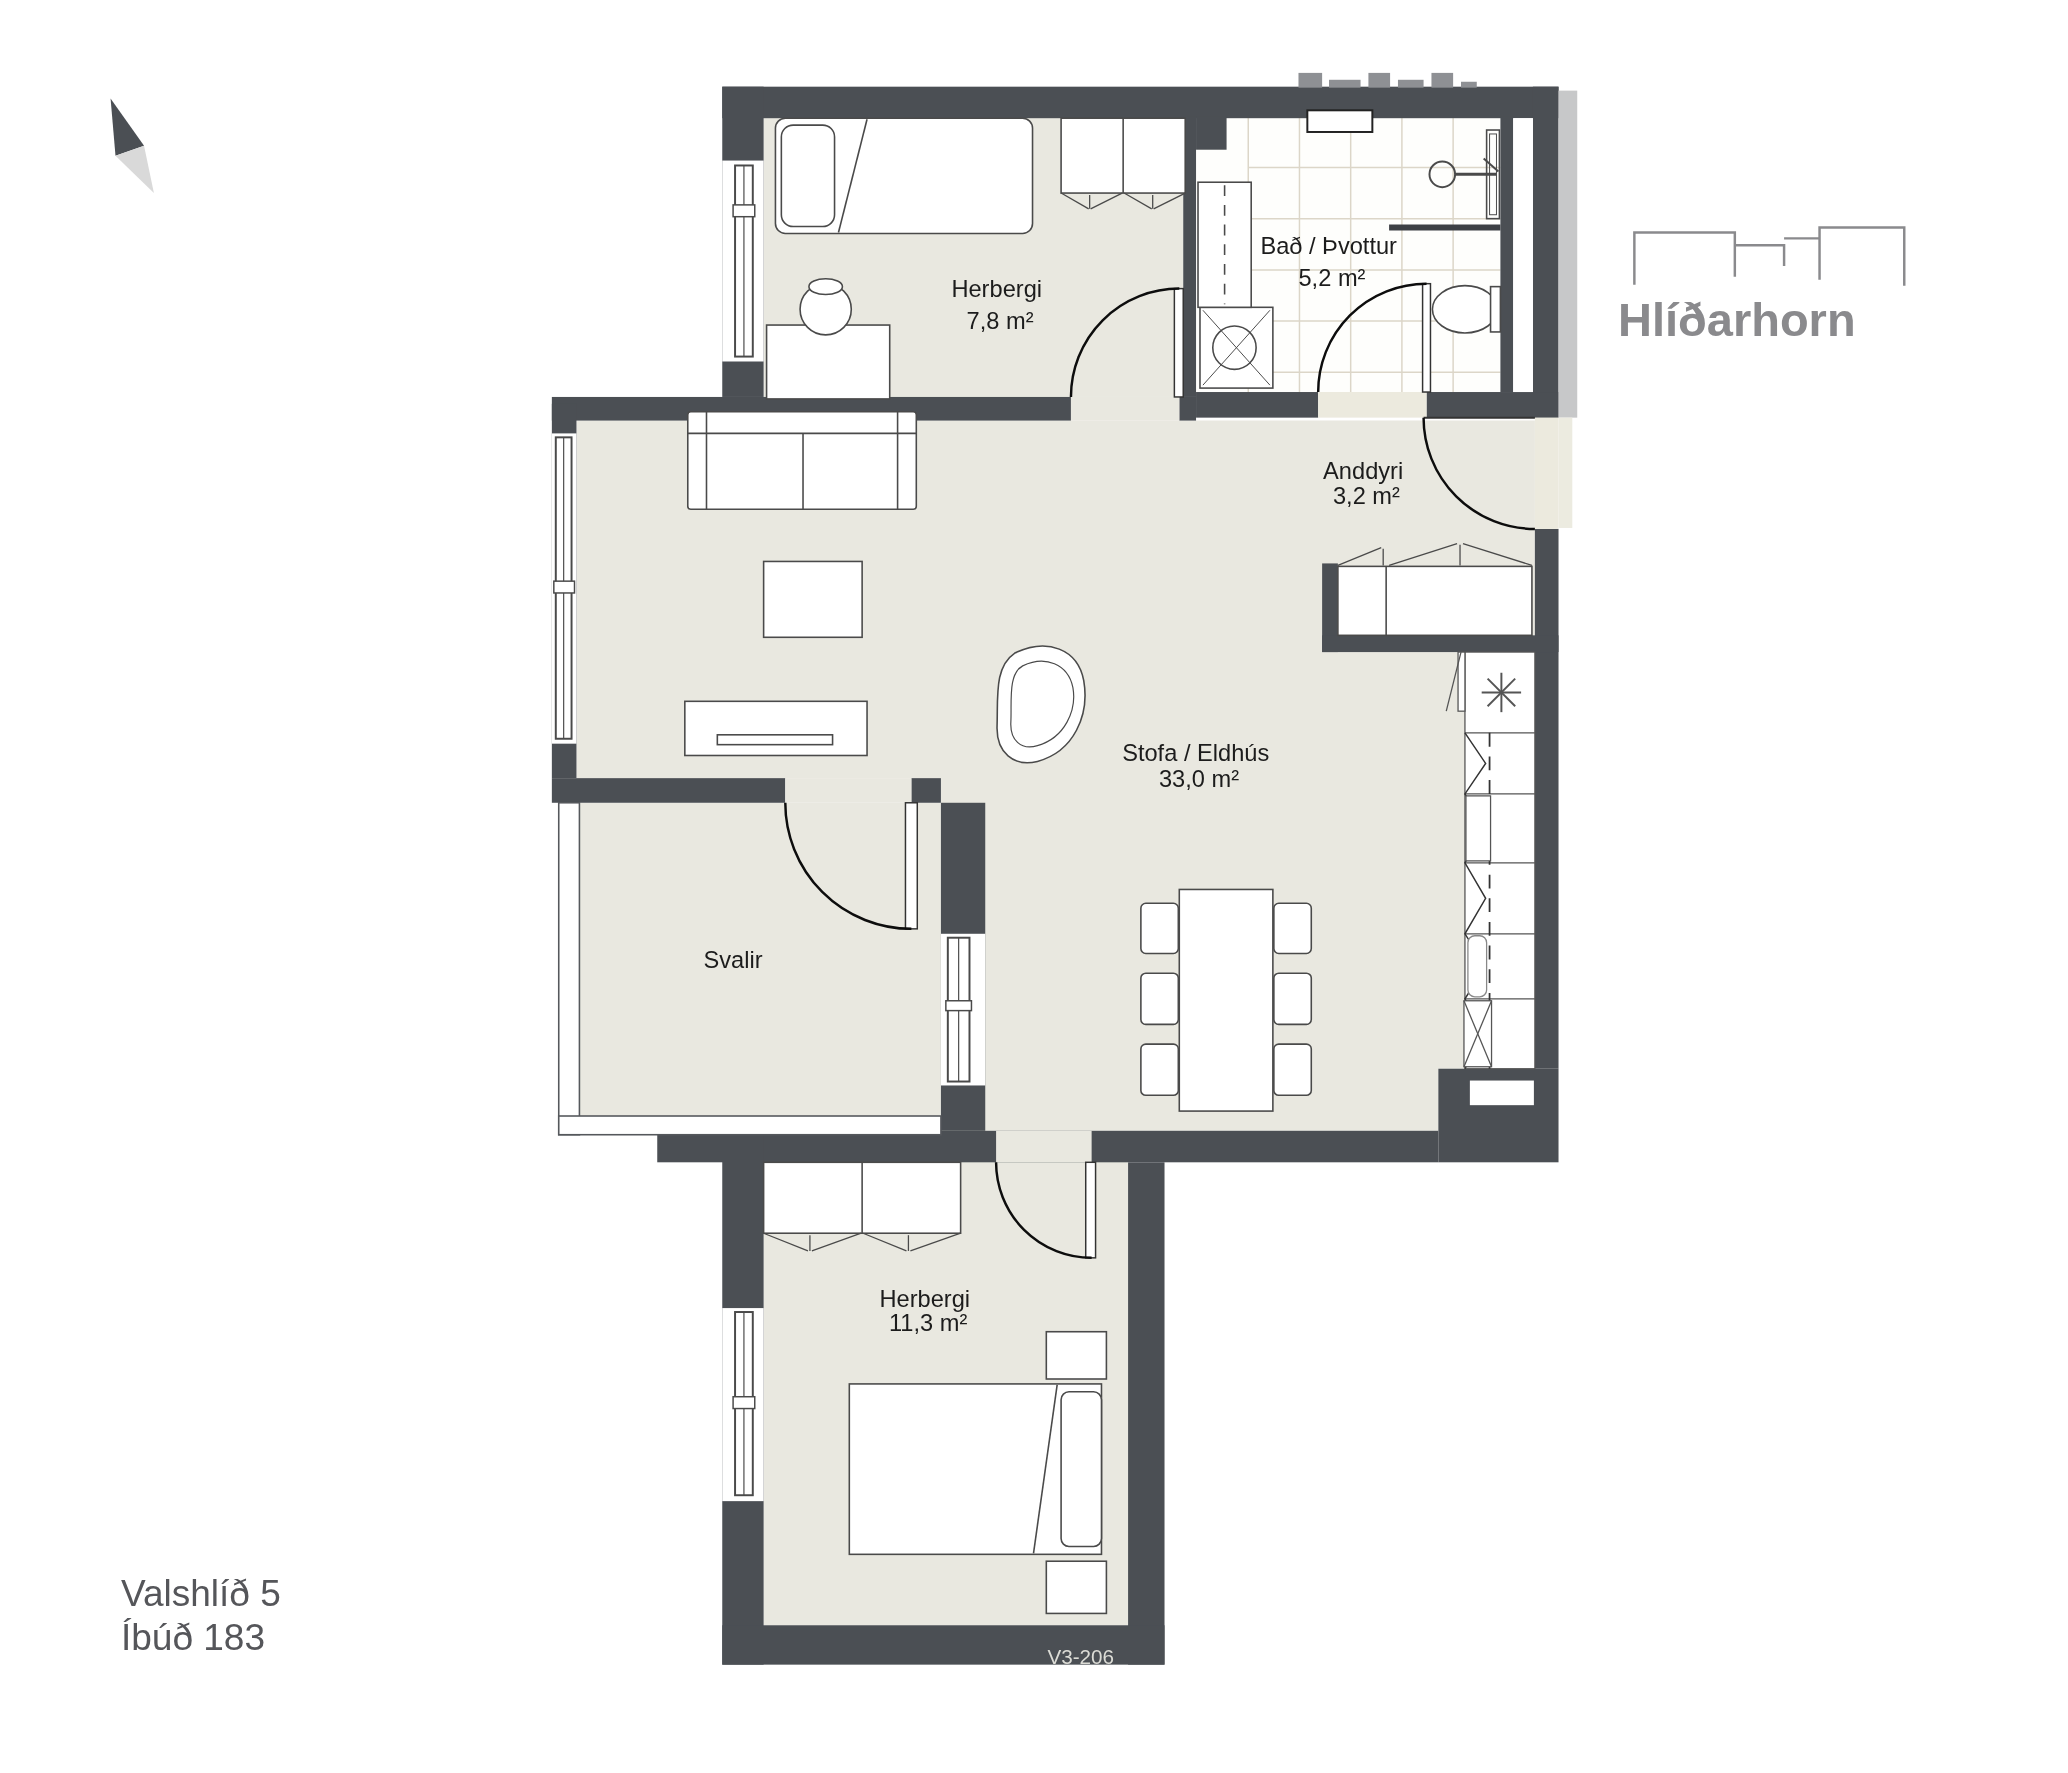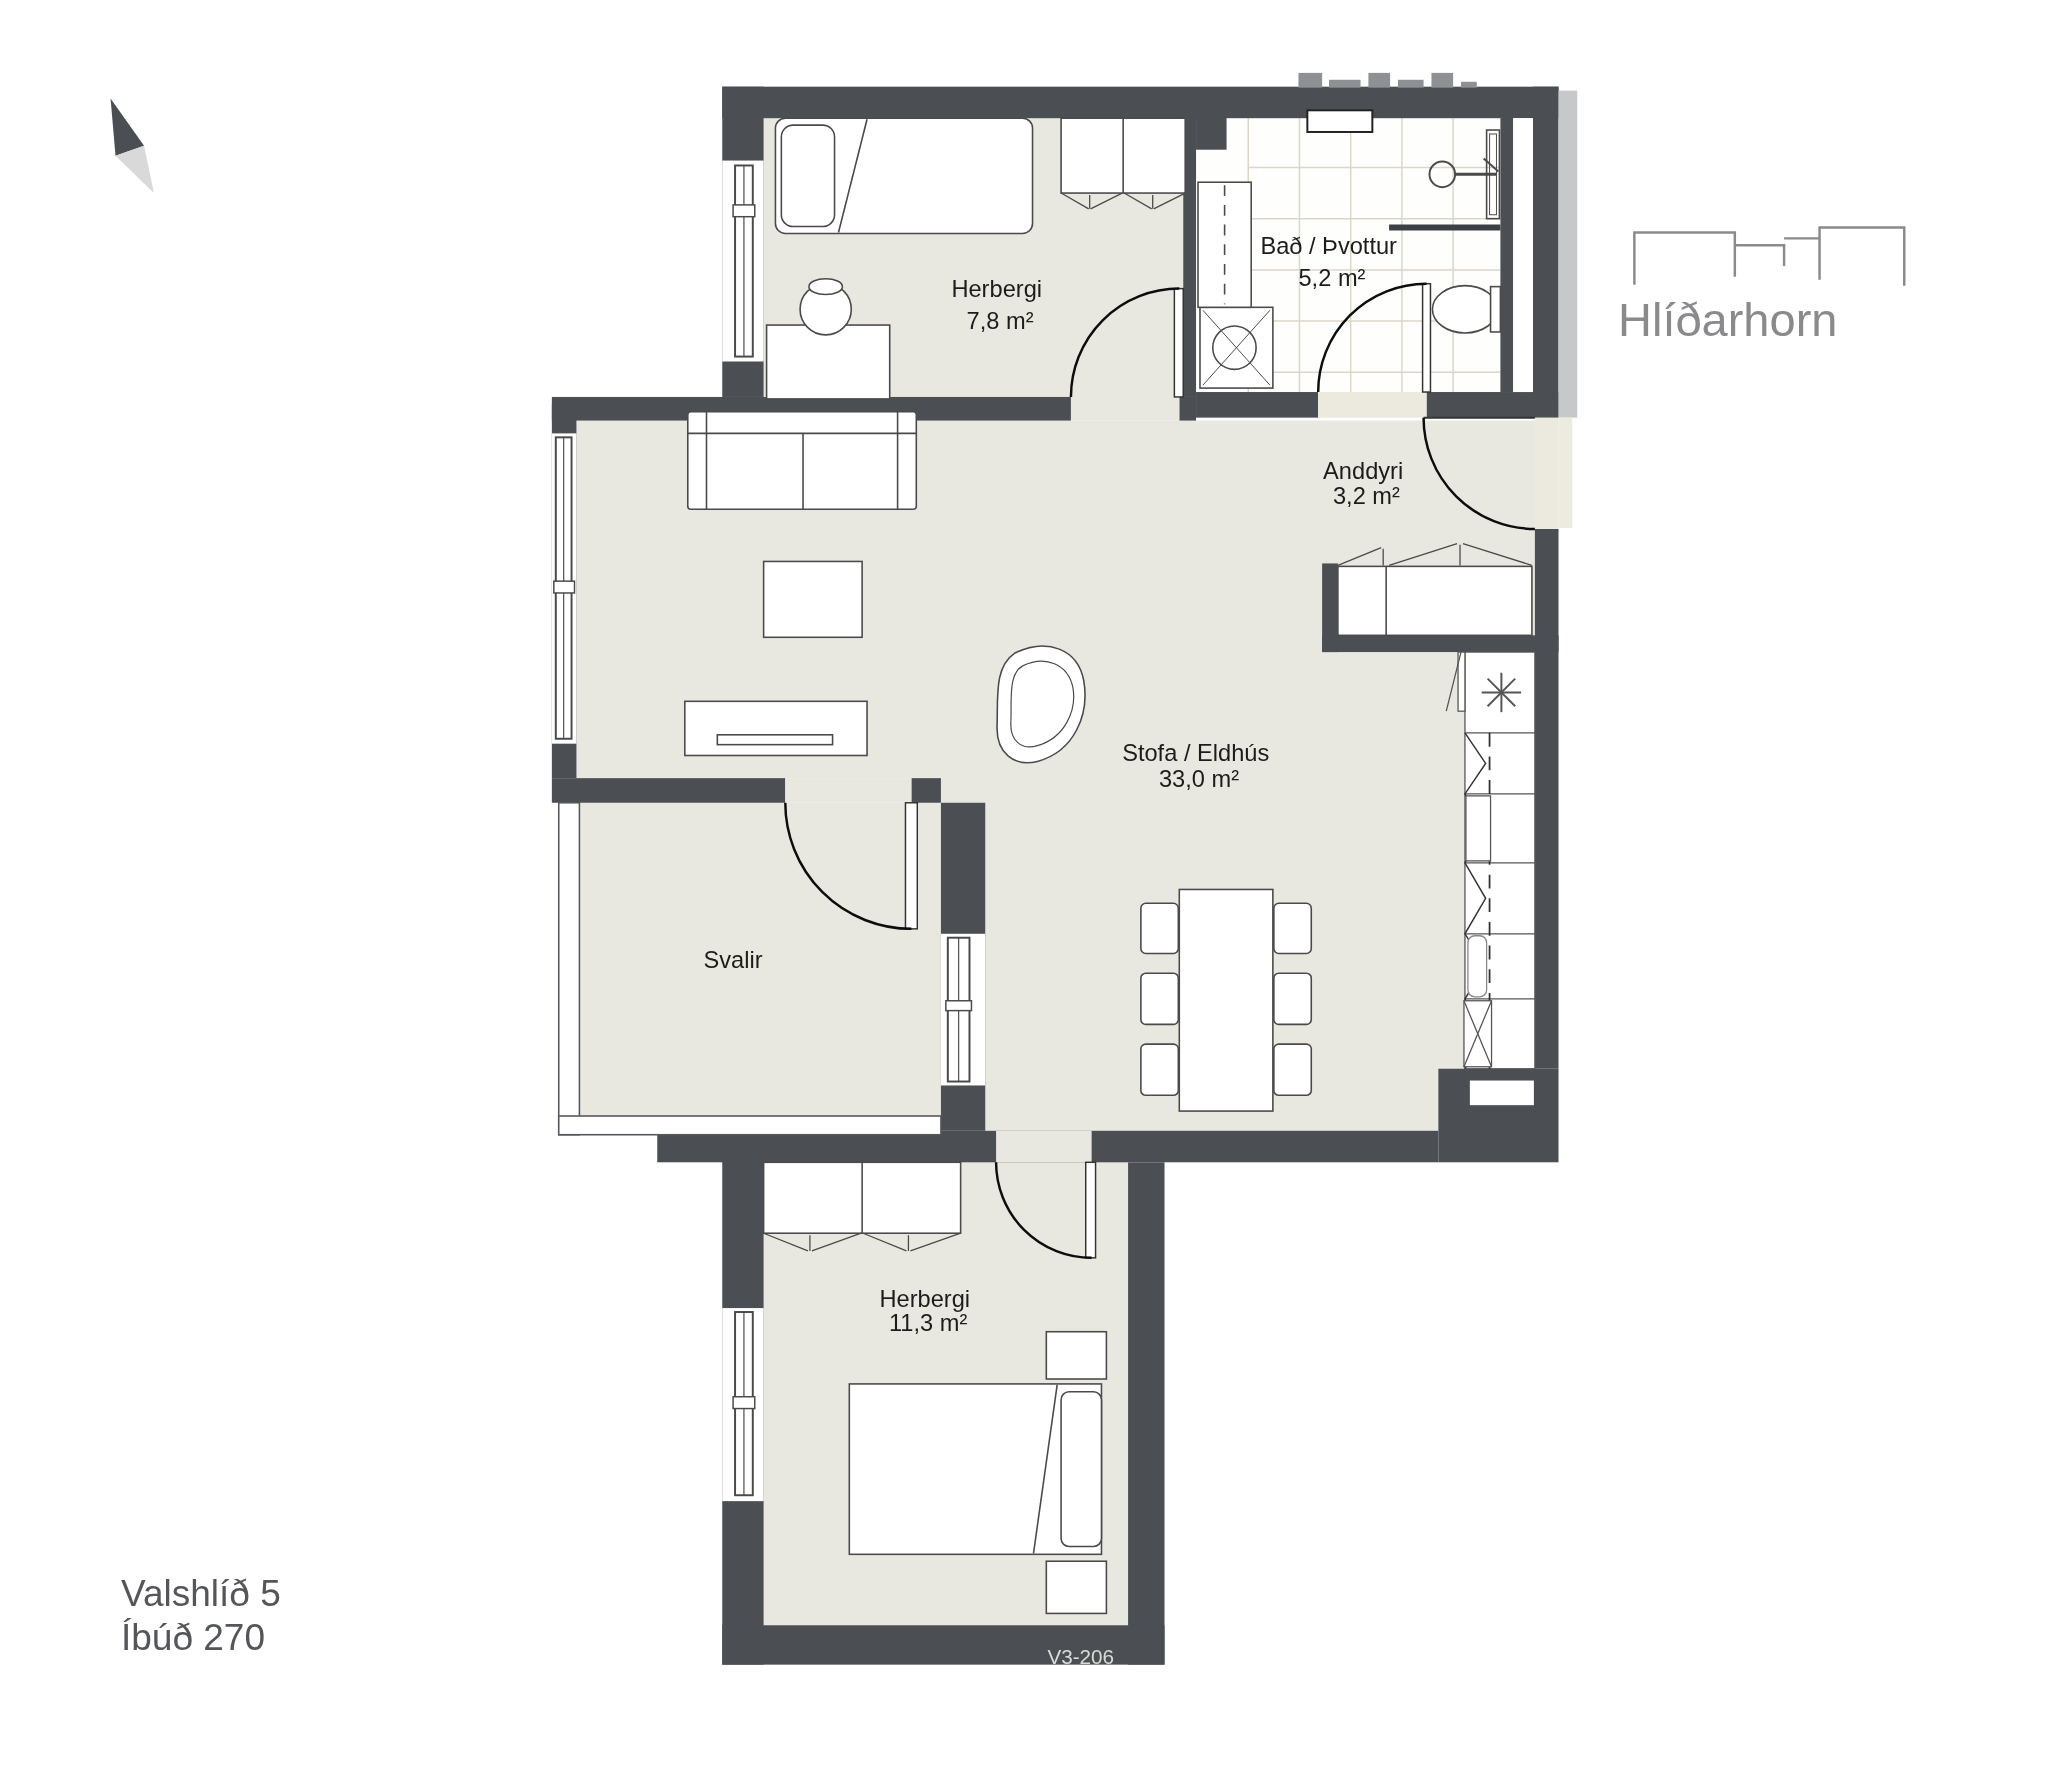--- a/index.html
+++ b/index.html
@@ -1,21 +1,21 @@
 <!DOCTYPE html>
 <html><head>
 <meta charset="utf-8">
 <style>
   html,body{margin:0;padding:0;background:#ffffff;}
   #canvas{position:relative;width:2069px;height:1773px;background:#ffffff;overflow:hidden;
           font-family:"Liberation Sans", sans-serif;}
   svg{position:absolute;left:0;top:0;}
   .room-label{font-family:"Liberation Sans", sans-serif;font-size:24px;fill:#1c1c1c;}
   .plan-code{font-family:"Liberation Sans", sans-serif;font-size:21px;fill:#dcdcd6;}
-  #logo-text{position:absolute;left:1618px;top:292px;font-size:47px;font-weight:400;
+  #logo-text{position:absolute;left:1618px;top:292px;font-size:47px;font-weight:700;
              color:#8a8a8d;letter-spacing:0;}
   #address{position:absolute;left:121px;top:1572px;font-size:37px;color:#55565a;line-height:1.18;}
 </style>
 </head>
 <body>
 
 <div id="canvas">
 
 <svg width="2069" height="1773" viewBox="0 0 2100 1800">
 
@@ -302,17 +302,17 @@
     </text>
     <text class="plan-code">
       <tspan x="1097" y="1689">V3-206</tspan>
     </text>
   </g>
 </svg>
 
   <div id="logo-text">Hlíðarhorn</div>
   <div id="address">
     <div>Valshlíð 5</div>
-    <div>Íbúð 270</div>
+    <div>Íbúð 183</div>
   </div>
 
 </div>
 
 
 </body></html>

